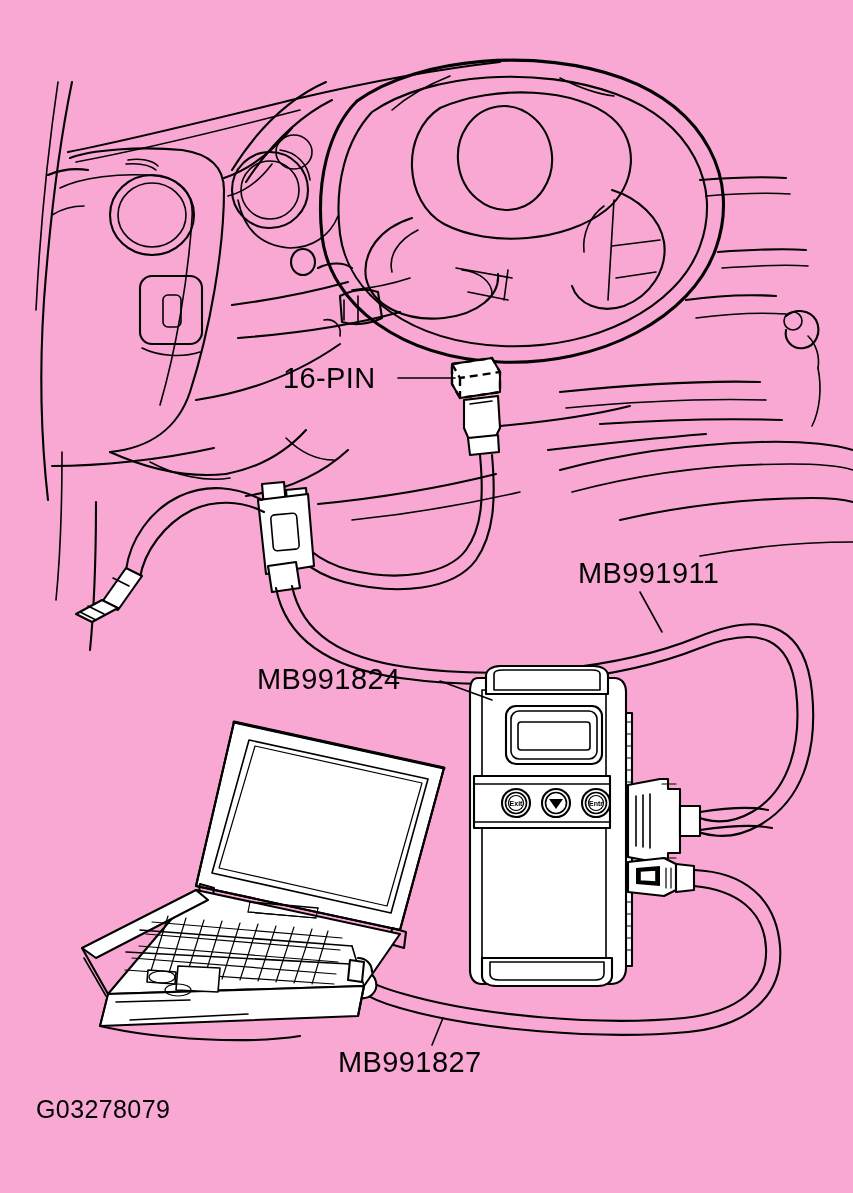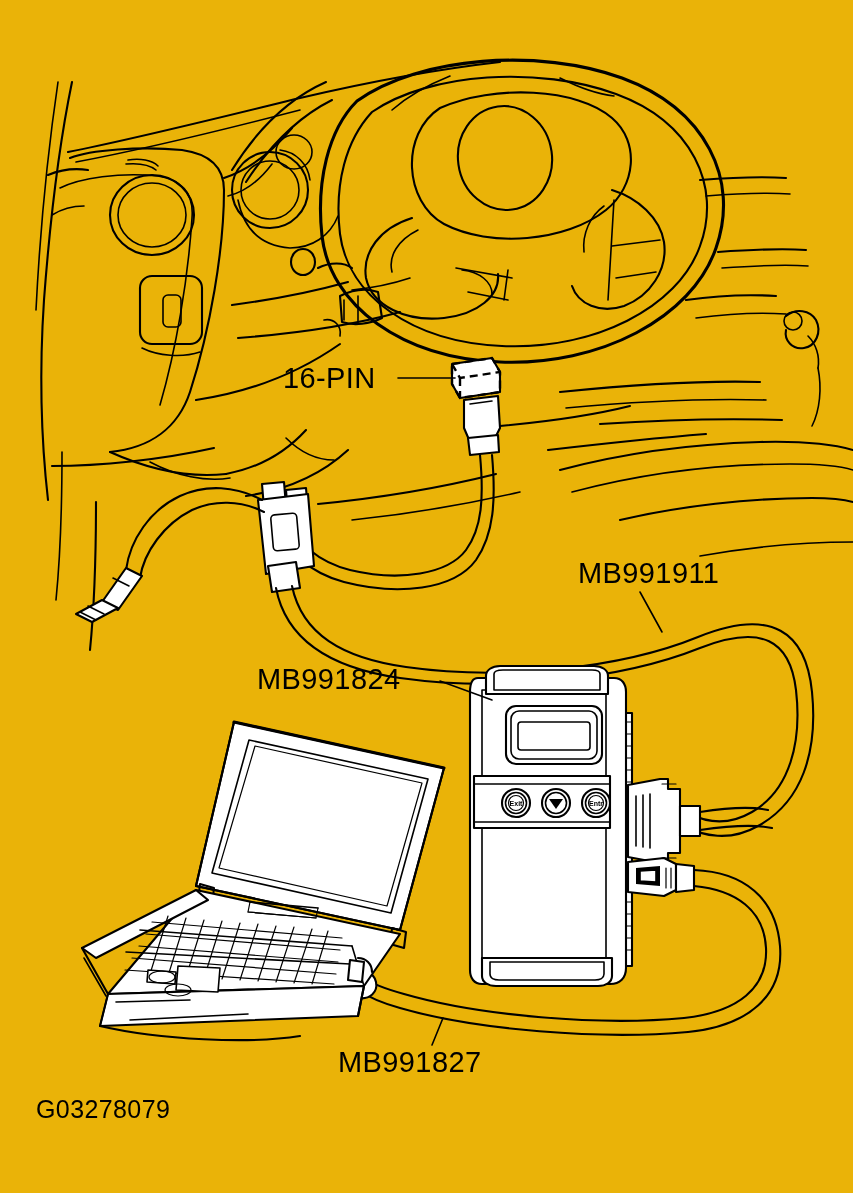--- a/index.html
+++ b/index.html
@@ -9,21 +9,21 @@
     background: #ffffff;
   }
   body {
     font-family: "Liberation Sans", sans-serif;
     -webkit-font-smoothing: antialiased;
   }
   #page {
     position: relative;
     width: 853px;
     height: 1193px;
-    background: #eab308;
+    background: #f9a8d4;
     overflow: hidden;
   }
   #figure-svg {
     position: absolute;
     left: 0;
     top: 0;
     width: 853px;
     height: 1193px;
     display: block;
   }

